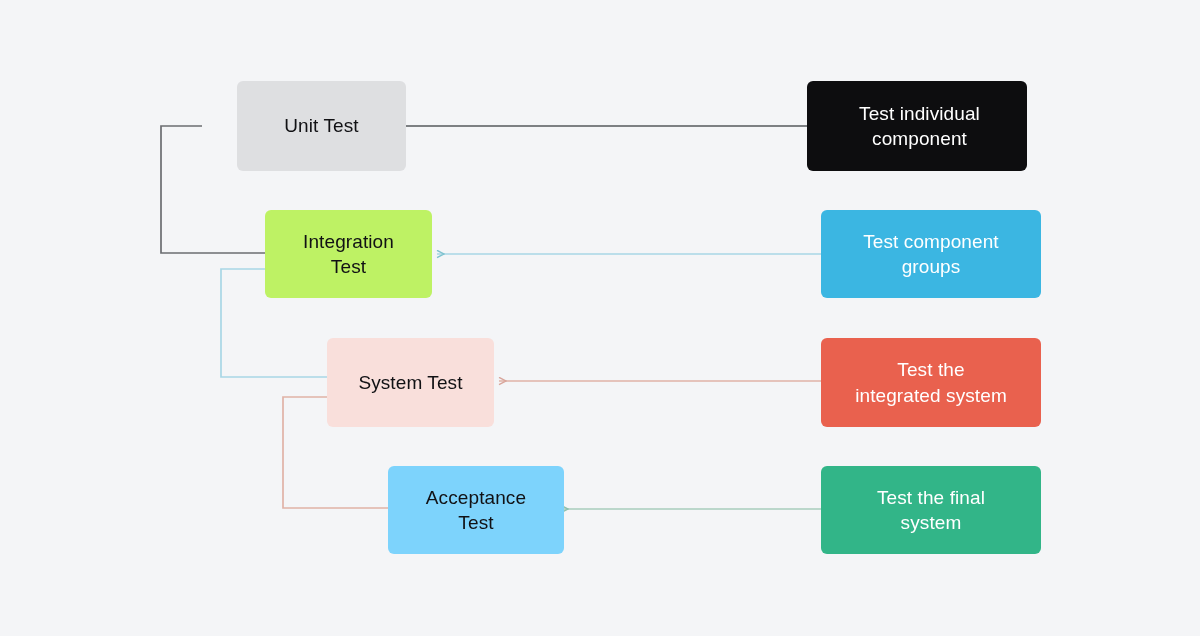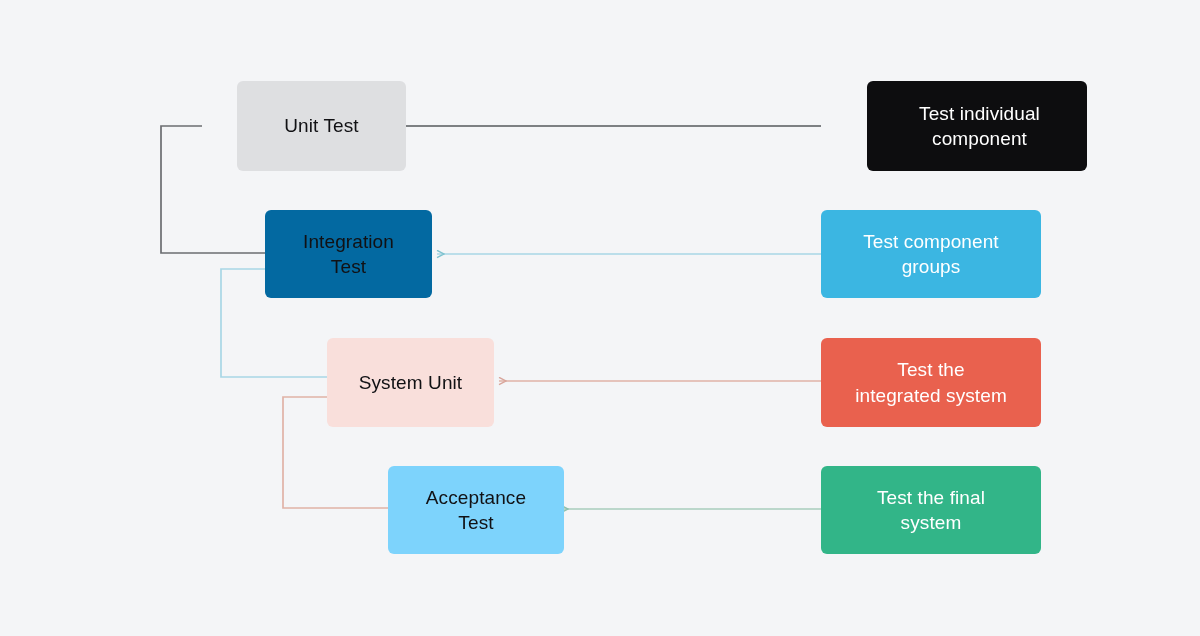--- a/index.html
+++ b/index.html
@@ -42,25 +42,25 @@
   }
   .node.stage {
     color: #111114;
     font-weight: 400;
   }
   .node.desc {
     color: #ffffff;
     font-weight: 400;
   }
   .node-unit       { left: 202px; top: 81px;  width: 169px; height: 90px; background: #dedfe1; margin-left: 35px; }
-  .node-integr     { left: 265px; top: 210px; width: 167px; height: 88px; background: #0369a1; }
+  .node-integr     { left: 265px; top: 210px; width: 167px; height: 88px; background: #bef264; }
   .node-system     { left: 327px; top: 338px; width: 167px; height: 89px; background: #f9dfdb; }
   .node-accept     { left: 388px; top: 466px; width: 176px; height: 88px; background: #7dd3fc; }
 
-  .node-d-unit     { left: 867px; top: 81px;  width: 220px; height: 90px; background: #0d0d0f; padding-left: 15px; }
+  .node-d-unit     { left: 807px; top: 81px;  width: 220px; height: 90px; background: #0d0d0f; padding-left: 15px; }
   .node-d-integr   { left: 821px; top: 210px; width: 220px; height: 88px; background: #3bb6e2; text-align: center; }
   .node-d-system   { left: 821px; top: 338px; width: 220px; height: 89px; background: #e9614e; }
   .node-d-accept   { left: 821px; top: 466px; width: 220px; height: 88px; background: #32b588; }
 </style>
 </head>
 <body>
 
 <div id="canvas">
 
   <svg class="connectors" viewBox="0 0 1200 636" xmlns="http://www.w3.org/2000/svg">
@@ -87,21 +87,21 @@
     <path d="M202,126 L161,126 L161,253 L270,253" fill="none" stroke="#6b6d71" stroke-width="1.7" stroke-linejoin="miter"></path>
     <path d="M265,269 L221,269 L221,377 L332,377" fill="none" stroke="#a8d6e6" stroke-width="1.7" stroke-linejoin="miter"></path>
     <path d="M327,397 L283,397 L283,508 L393,508" fill="none" stroke="#e0b2a7" stroke-width="1.7" stroke-linejoin="miter"></path>
   </svg>
 
   <div class="node stage node-unit">Unit Test</div>
 
   <div class="node stage node-integr">Integration
 Test</div>
 
-  <div class="node stage node-system">System Unit</div>
+  <div class="node stage node-system">System Test</div>
 
   <div class="node stage node-accept">Acceptance
 Test</div>
 
   <div class="node desc node-d-unit">Test individual
 component</div>
 
   <div class="node desc node-d-integr">Test component
 groups</div>
 

